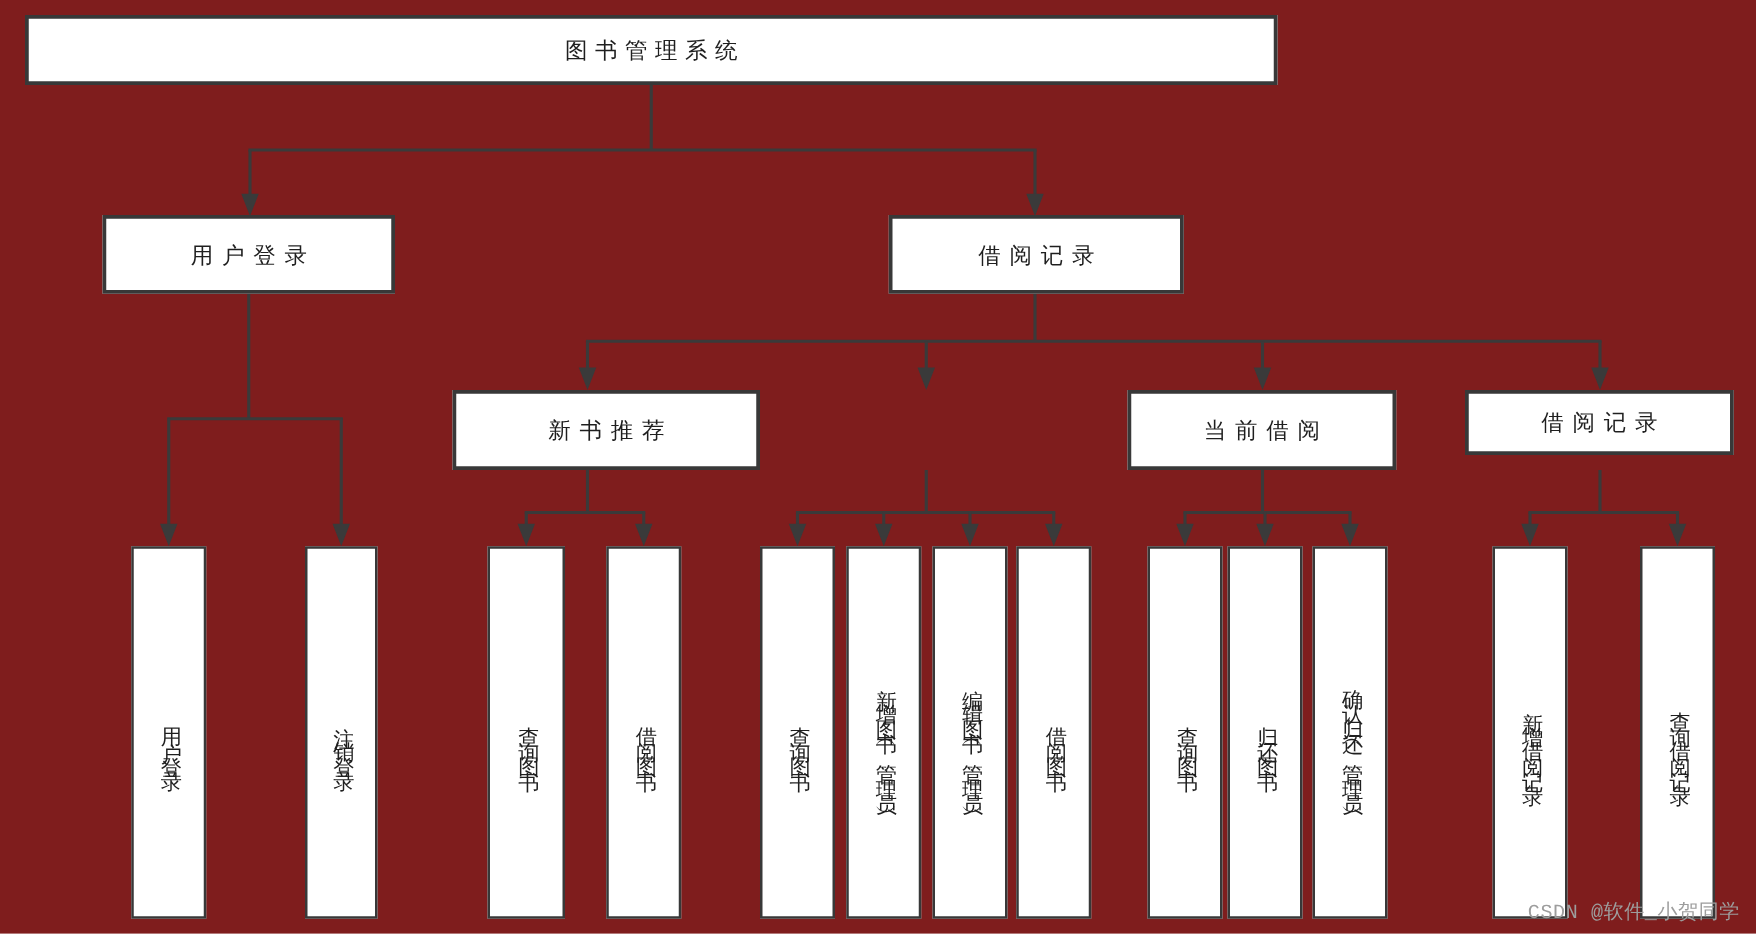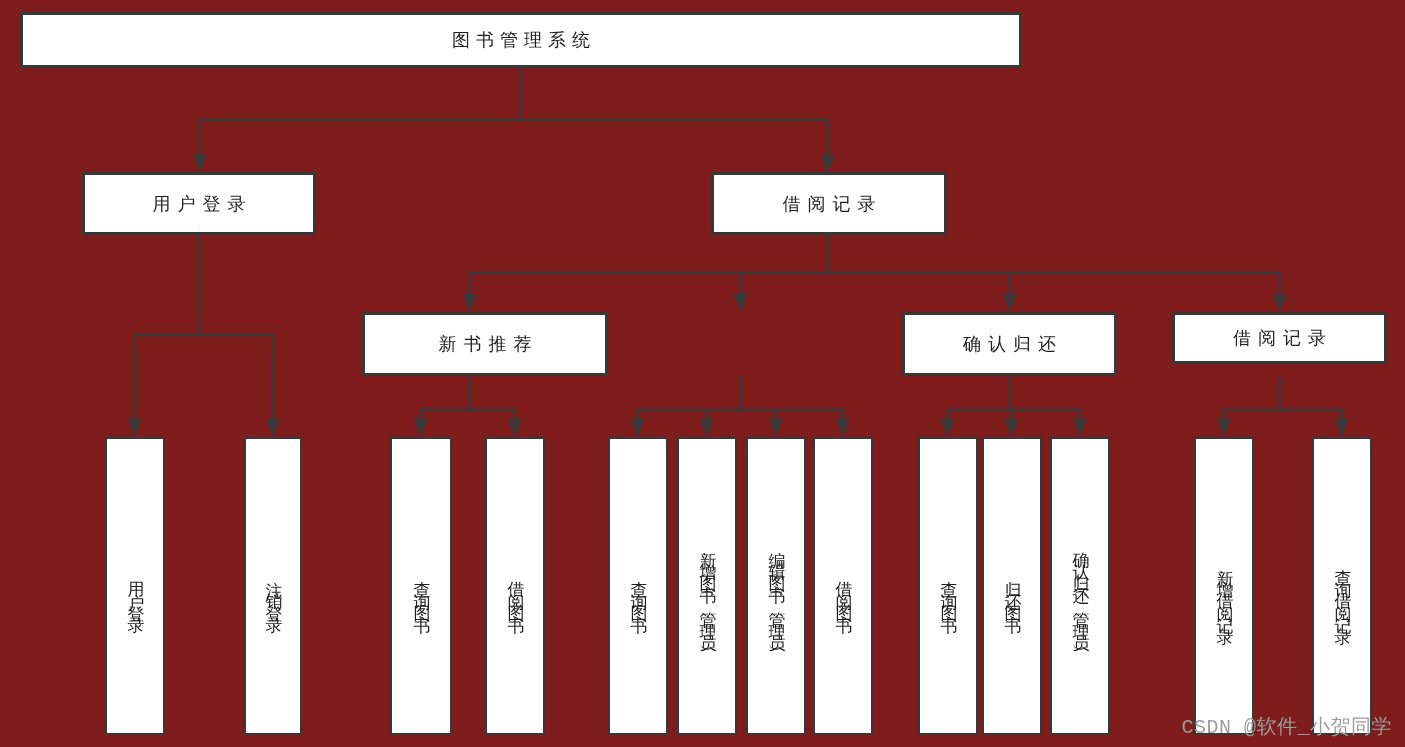--- a/index.html
+++ b/index.html
@@ -35,21 +35,21 @@
     text-orientation:mixed;
     font-size:17px;
     letter-spacing:12px;
     padding-top:12px;
     line-height:1;
     white-space:nowrap;
   }
   .watermark{
     position:absolute;
     right:13px;bottom:7px;
-    font-size:20px;
+    font-size:16px;
     color:#9d9d9d;
     letter-spacing:0.5px;
     z-index:5;
     white-space:nowrap;
   }
 </style>
 </head>
 <body>
 
 <div class="stage">
@@ -138,21 +138,21 @@
     <span class="h-label">用户登录</span>
   </div>
   <div class="box" style="left:711px;top:172px;width:236px;height:63px">
     <span class="h-label">借阅记录</span>
   </div>
 
   <div class="box" style="left:362px;top:312px;width:246px;height:64px">
     <span class="h-label">新书推荐</span>
   </div>
   <div class="box" style="left:902px;top:312px;width:215px;height:64px">
-    <span class="h-label">确认归还</span>
+    <span class="h-label">当前借阅</span>
   </div>
   <div class="box" style="left:1172px;top:312px;width:215px;height:52px">
     <span class="h-label">借阅记录</span>
   </div>
 
   <div class="box leaf" style="left:105px;top:437px;width:60px;height:298px">
     <span class="v-label">用户登录</span>
   </div>
   <div class="box leaf" style="left:244px;top:437px;width:58px;height:298px">
     <span class="v-label">注销登录</span>

